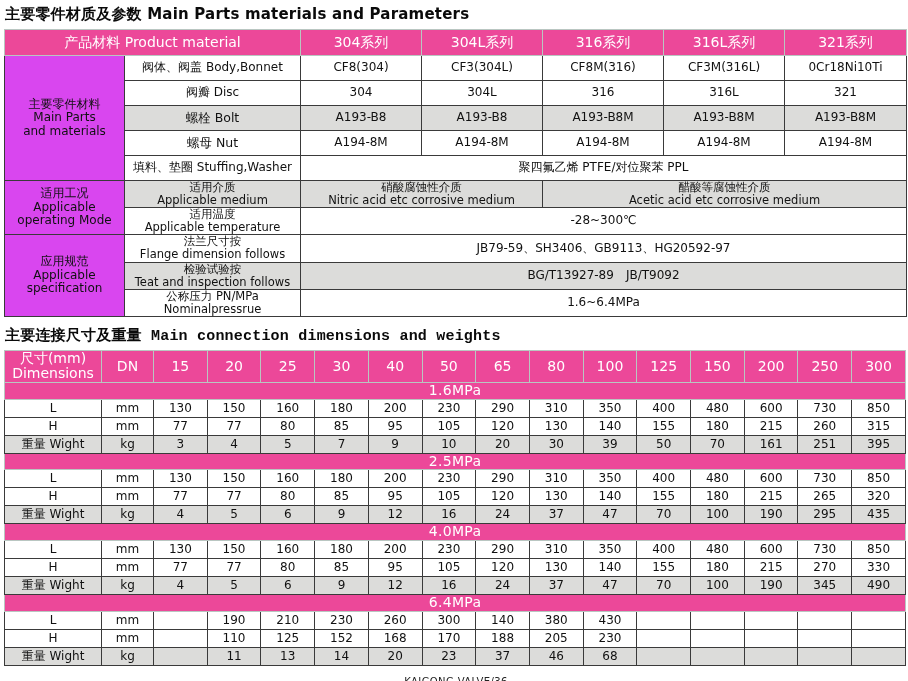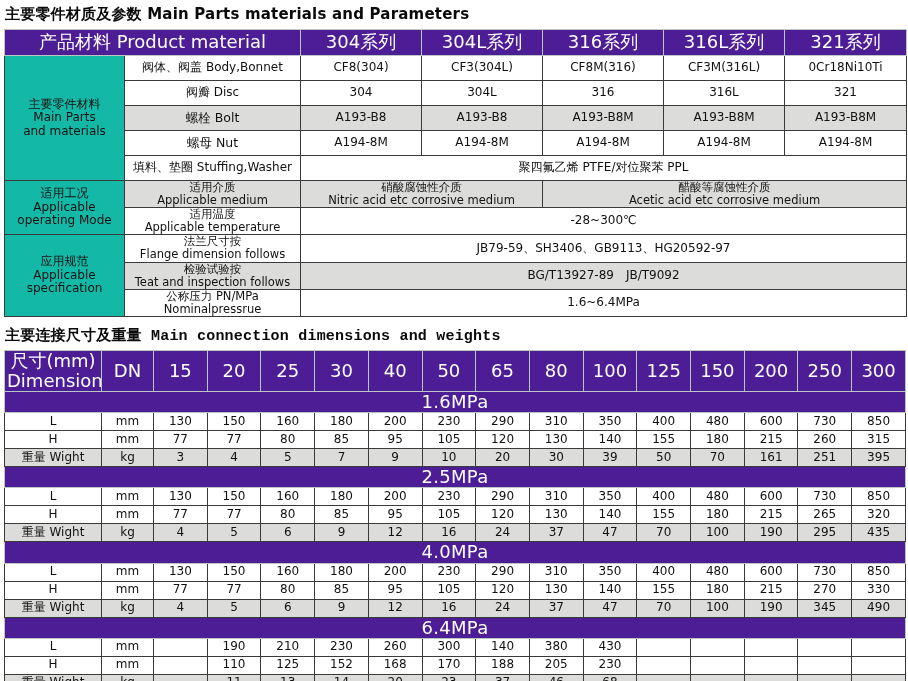--- a/index.html
+++ b/index.html
@@ -15,23 +15,23 @@
     font-size: 12px;
     text-align: center;
     vertical-align: middle;
     padding: 0 2px;
     line-height: 1.12;
     overflow: hidden;
     background: #ffffff;
   }
   .pre { white-space: pre-line; }
   .small { font-size: 11.5px; }
-  .dark { background: #4c1d95; color: #ffffff; border-color: #b9c6c1; font-size: 18px; }
+  .dark { background: #ec4899; color: #ffffff; border-color: #b9c6c1; font-size: 14px; }
   .shaded td, td.shaded { background: #dcdcda; }
-  .grp { background: #14b8a6; font-size: 12px; }
+  .grp { background: #d946ef; font-size: 12px; }
   .plabel { font-size: 12.5px; }
   .band { font-weight: normal; letter-spacing: 0.3px; }
 
   .t1 { margin-bottom: 0; }
   .t2 { margin-top: 2px; }
   .title2 { margin-top: 9px; font-family: Liberation Mono, monospace; }
 
   .footer { font-size: 10px; letter-spacing: 0.4px; color: #222; margin: 10px 0 0 2px; text-align: center; }
 </style>
 </head>

